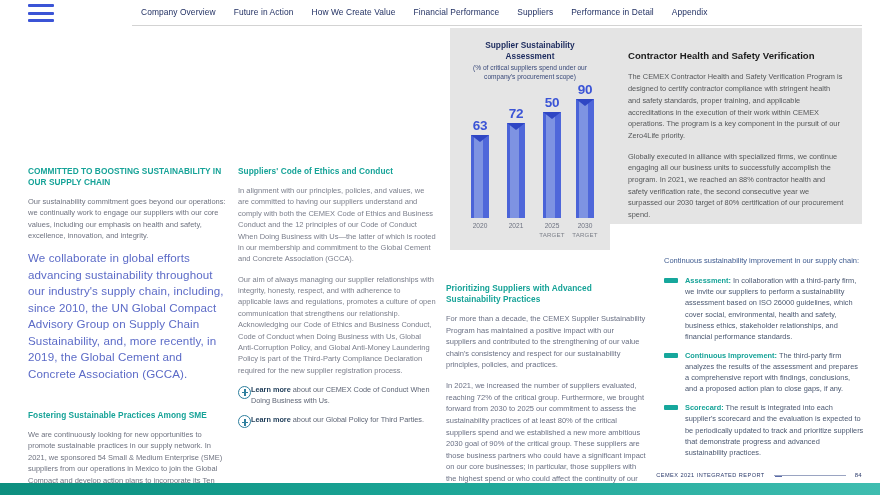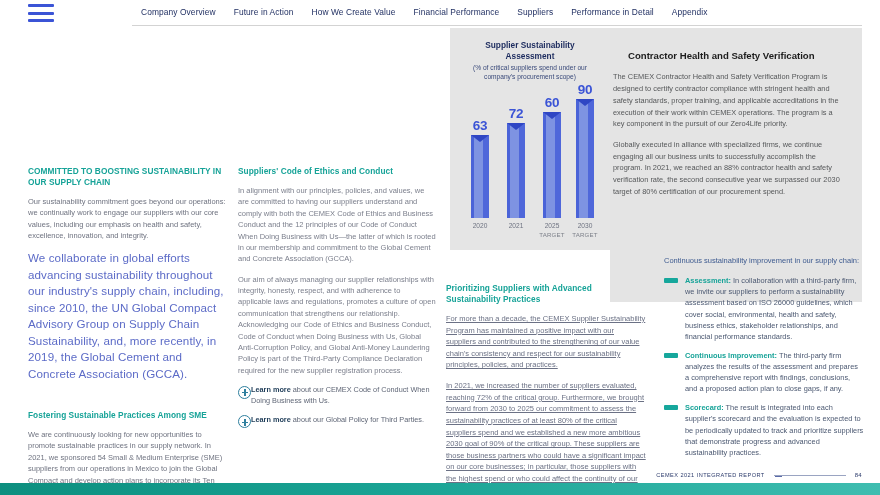--- a/index.html
+++ b/index.html
@@ -56,21 +56,21 @@
     margin-bottom:9px; text-align:left;
   }
   p.pull {
     font-size:11.6px; color:#5c6bc7; line-height:1.42;
     margin: 4px 0 13px 0; letter-spacing:.1px;
   }
   p.bodyblue {
     font-size:7.5px; color:#7b7f8c; line-height:1.52; margin-bottom:9px;
   }
   p.bodyslate {
-    font-size:7.5px; color:#6b7185; line-height:1.55; margin-bottom:9px;text-decoration:underline;
+    font-size:7.5px; color:#6b7185; line-height:1.55; margin-bottom:9px;
   }
 
   
   .learn {
     display:flex; align-items:flex-start; gap:0; margin-bottom:9px;
   }
   .plus {
     flex:0 0 auto; width:13px; height:13px; border-radius:50%;
     border:1.3px solid #2f7f9e; position:relative; margin-top:.5px;
   }
@@ -122,29 +122,29 @@
     position:absolute; left:8px; right:8px; bottom:0; height:30px;
   }
   .xlab {
     position:absolute; top:2px; width:40px; text-align:center;
     font-size:6.6px; color:#6d7280; line-height:1.35;
   }
   .xlab .tg { display:block; font-size:6.1px; color:#7b7f88; letter-spacing:.2px; }
 
   
   #graypanel {
-    position:absolute; left:610px; top:28px; width:252px; height:274px;
+    position:absolute; left:610px; top:28px; width:252px; height:196px;
     background:#e4e4e4;
   }
   #graypanel .gtitle {
     margin:22px 18px 0 18px; font-size:9.6px; font-weight:bold;
     color:#1c1c1c; line-height:1.3;
   }
   #graypanel p {
-    margin:9px 18px 0 3px; font-size:7.4px; color:#555759; line-height:1.58;
+    margin:9px 18px 0 18px; font-size:7.4px; color:#555759; line-height:1.58;
   }
 
   
   #col3 { left:446px; top:255px; width:200px; }
   
   #col4 { left:664px; top:255px; width:200px; }
 
   p.intro {
     font-size:7.5px; color:#3d5a8f; line-height:1.5; margin-bottom:9px;
   }
@@ -244,21 +244,21 @@
             <div class="notch"></div>
           </div>
         </div>
         <div class="barwrap" style="left:40px;">
           <div class="barval">72</div>
           <div class="bar" style="height:95px;">
             <div class="notch"></div>
           </div>
         </div>
         <div class="barwrap" style="left:76px;">
-          <div class="barval">60</div>
+          <div class="barval">50</div>
           <div class="bar" style="height:106px;">
             <div class="notch"></div>
           </div>
         </div>
         <div class="barwrap" style="left:109px;">
           <div class="barval">90</div>
           <div class="bar" style="height:119px;">
             <div class="notch"></div>
           </div>
         </div>

